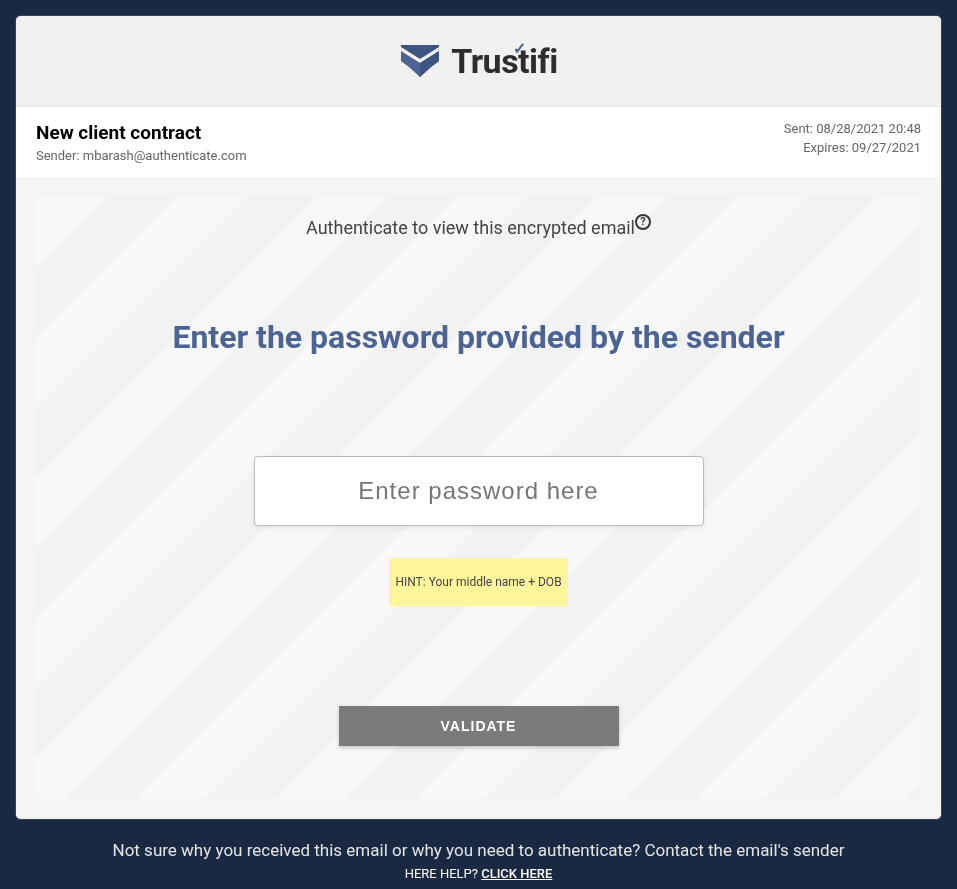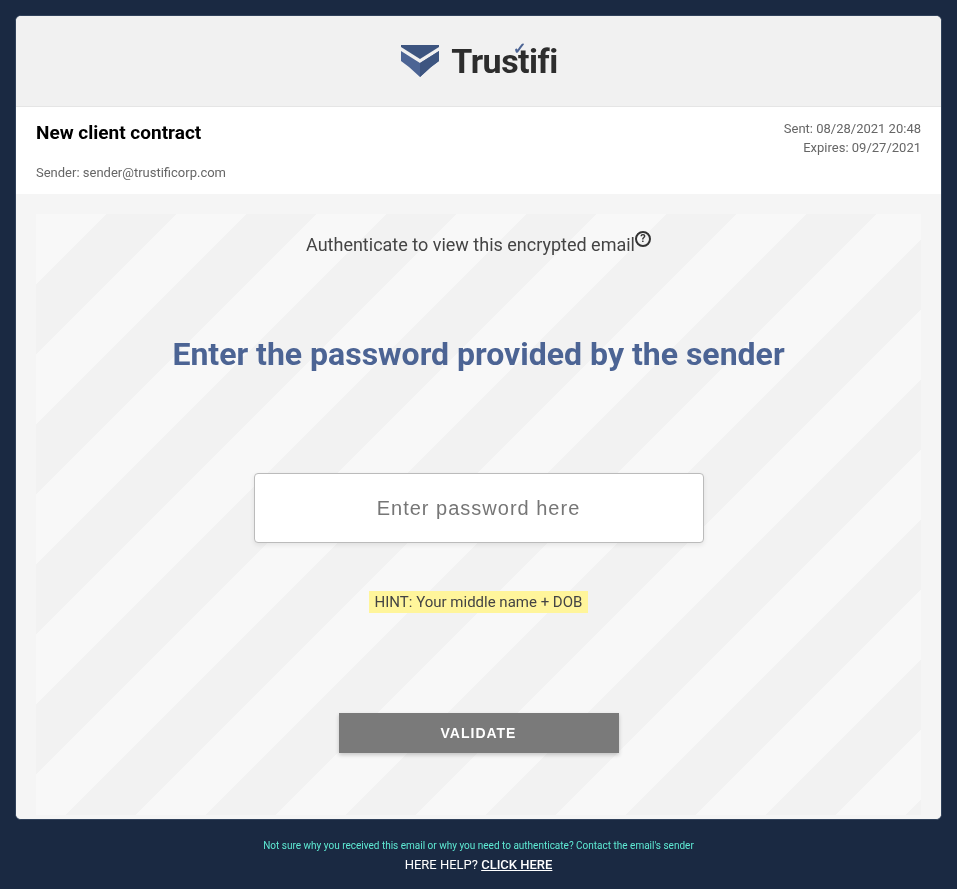--- a/index.html
+++ b/index.html
@@ -56,21 +56,21 @@
     .meta-section {
       background: #fff;
       padding: 14px 20px;
       display: flex;
       justify-content: space-between;
       align-items: flex-start;
     }
     .meta-left {
       display: flex;
       flex-direction: column;
-      gap: 21px;
+      gap: 4px;
     }
     .subject {
       font-size: 19px;
       font-weight: 700;
       color: #000;
     }
     .sender {
       font-size: 13px;
       color: #666;
     }
@@ -125,60 +125,60 @@
     .main-heading {
       font-size: 32px;
       font-weight: 700;
       color: #4c6494;
       text-align: center;
       margin-bottom: 100px;
     }
     .password-input {
       width: 450px;
       height: 70px;
-      font-size: 20px;
+      font-size: 24px;
       color: #767676;
       text-align: center;
       border: 1px solid #bbb;
       border-radius: 4px;
       background: #fff;
       outline: none;
       letter-spacing: 1px;
       box-shadow: 0 2px 5px rgba(0,0,0,0.08);
     }
     .password-input::placeholder {
       color: #767676;
     }
     .hint-text {
-      margin-top: 48px;
+      margin-top: 32px;
       background: #fff59b;
-      padding: 2px 6px;
-      font-size: 15px;
+      padding: 17px 6px;
+      font-size: 12px;
       color: #444;
     }
     .validate-button {
       margin-top: 100px;
       width: 280px;
       height: 40px;
       background: #7a7a7a;
       color: #ffffff;
       border: none;
       font-size: 14px;
       font-weight: 700;
       letter-spacing: 1px;
       cursor: pointer;
       box-shadow: 0 2px 4px rgba(0,0,0,0.2);
     }
     .footer-section {
       padding: 20px 0 0 0;
       text-align: center;
     }
     .footer-text {
-      font-size: 10px;
-      color: #5eead4;
+      font-size: 17px;
+      color: #e5e5e5;
     }
     .footer-help {
       font-size: 13px;
       color: #fff;
       margin-top: 6px;
     }
     .footer-help a {
       color: #fff;
       text-decoration: underline;
       font-weight: 500;
@@ -208,21 +208,21 @@
         <span>Trustifi</span>
         <span class="tick">✓</span>
       </div>
     </div>
   </div>
 
   <div class="meta-section">
     <div class="meta-left">
       <div class="subject">New client contract</div>
       <div class="sender">
-        <span>Sender:</span> <span>sender@trustificorp.com</span>
+        <span>Sender:</span> <span>mbarash@authenticate.com</span>
       </div>
     </div>
     <div class="meta-right">
       <div class="sent-time">
         <span>Sent:</span> <span>08/28/2021 20:48</span>
       </div>
       <div class="expires-time">
         <span>Expires:</span> <span>09/27/2021</span>
       </div>
     </div>

